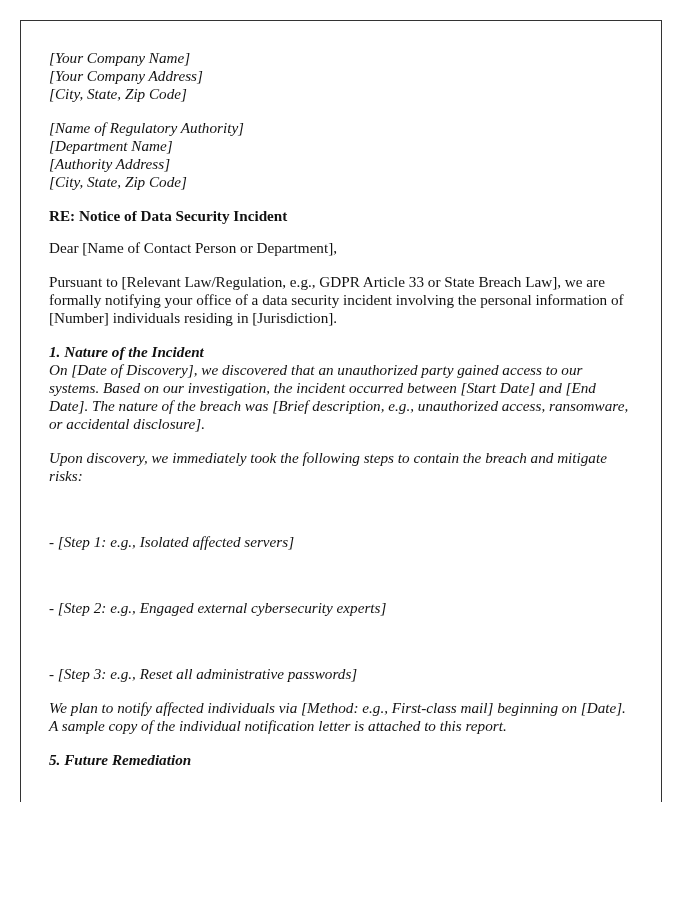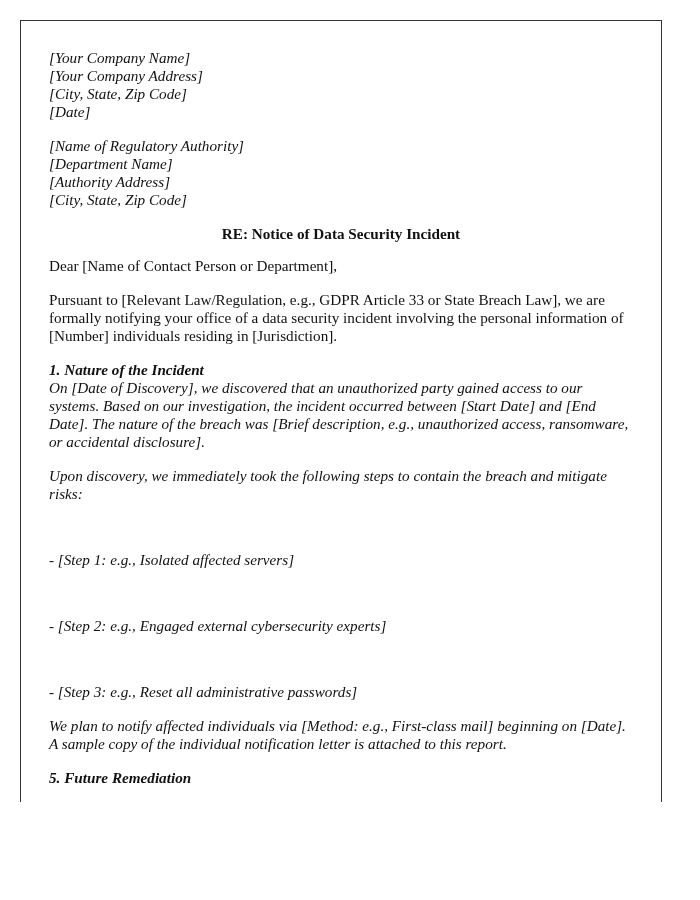--- a/index.html
+++ b/index.html
@@ -27,36 +27,35 @@
       box-sizing: border-box;
       width: 642px;
       height: 1000px;
       border: 1px solid #333333;
       padding: 28px 28px 0 28px;
       font-size: 15.2px;
       line-height: 18px;
     }
     .block { margin: 0 0 16px 0; font-style: italic; }
     .line { display: block; white-space: nowrap; }
-    .subject { font-weight: bold; margin-bottom: 6px; text-align: center; }
+    .subject { font-weight: bold; margin-bottom: 6px; }
     .section-title { font-weight: bold; display: block; }
     p { margin: 14px 0 16px 0; }
     .list-item { display: block; margin-top: 48px; }
   </style>
 </head>
 <body>
 
 <div class="page-clip">
   <div class="page">
 
     <div class="block">
       <span class="line">[Your Company Name]</span>
       <span class="line">[Your Company Address]</span>
       <span class="line">[City, State, Zip Code]</span>
-      <span class="line">[Date]</span>
     </div>
 
     <div class="block">
       <span class="line">[Name of Regulatory Authority]</span>
       <span class="line">[Department Name]</span>
       <span class="line">[Authority Address]</span>
       <span class="line">[City, State, Zip Code]</span>
     </div>
 
     <div class="subject">RE: Notice of Data Security Incident</div>

